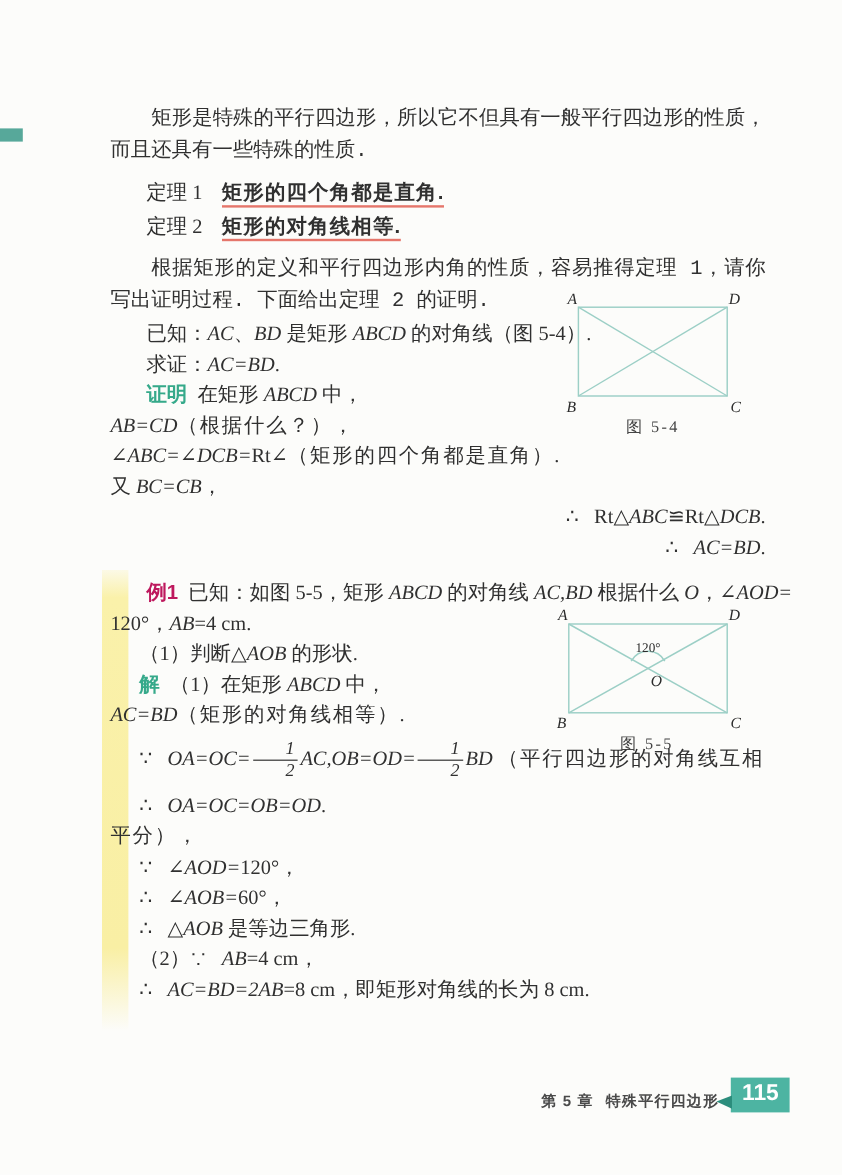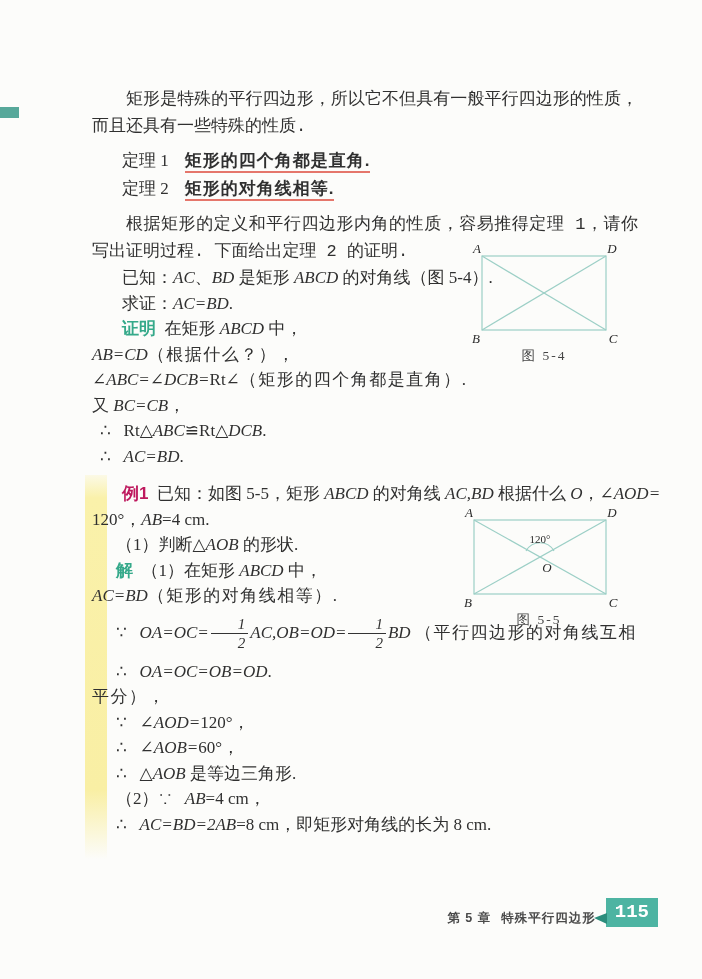--- a/index.html
+++ b/index.html
@@ -13,21 +13,21 @@
   .body-par{font-size:17px;line-height:27px;text-align:justify;text-indent:2em;margin:0;font-family:Liberation Mono, monospace;}
   .theorem-block{margin:7px 0 8px 30px;}
   .theorem-line{font-size:17px;line-height:28px;white-space:pre;}
   .theorem-label{margin-right:16px;}
   .theorem-statement{
     font-weight:bold;font-family:"Liberation Sans",sans-serif;
     border-bottom:2px solid #e5766b;padding-bottom:1px;letter-spacing:1px;
   }
   .line{font-size:17px;line-height:25.5px;white-space:pre;position:relative;z-index:1;}
   .indent{text-indent:30px;}
-  .ti-sm{text-indent:8px;}
+  .ti-sm{text-indent:8px;text-align:right;}
   .ti-md{text-indent:24px;}
   .frac-line{padding:7px 0;}
   .seg-cn{font-style:normal;}
   .seg-m{font-style:italic;}
   .seg-paren{letter-spacing:1.5px;}
   .seg-green{color:#35a98a;font-weight:bold;font-family:"Liberation Sans",sans-serif;}
   .seg-orange{color:#be185d;font-weight:bold;font-family:"Liberation Sans",sans-serif;}
   .frac{
     display:inline-flex;flex-direction:column;align-items:center;
     vertical-align:middle;font-style:italic;font-size:15px;line-height:1.1;margin:0 2px;
@@ -47,21 +47,21 @@
   .fig-line{stroke:#9ccfc6;stroke-width:1.2;fill:none;}
   .fig-label{font-style:italic;font-size:13px;fill:#2b2b2b;font-family:"Liberation Serif","DejaVu Serif",serif;}
   .fig-angle{font-size:11px;fill:#2b2b2b;font-family:"Liberation Serif","DejaVu Serif",serif;}
   .footer{position:absolute;right:44px;bottom:52px;display:flex;align-items:flex-end;}
   .footer-text{
     font-family:"Liberation Sans",sans-serif;font-size:12.5px;font-weight:bold;
     color:#4a4a4a;letter-spacing:1px;display:flex;gap:10px;margin-right:10px;
   }
   .page-badge{
     position:relative;background:#4db4a2;color:#ffffff;
-    font-family:Liberation Mono, monospace;font-weight:bold;font-size:19px;
+    font-family:Liberation Sans, sans-serif;font-weight:bold;font-size:19px;
     padding:3px 9px 4px;line-height:22px;
   }
   .page-badge::before{
     content:"";position:absolute;left:-12px;bottom:3px;
     border-style:solid;border-width:5px 13px 6px 0;
     border-color:transparent #2c8d7c transparent transparent;
   }
 </style>
 </head>
 <body>

